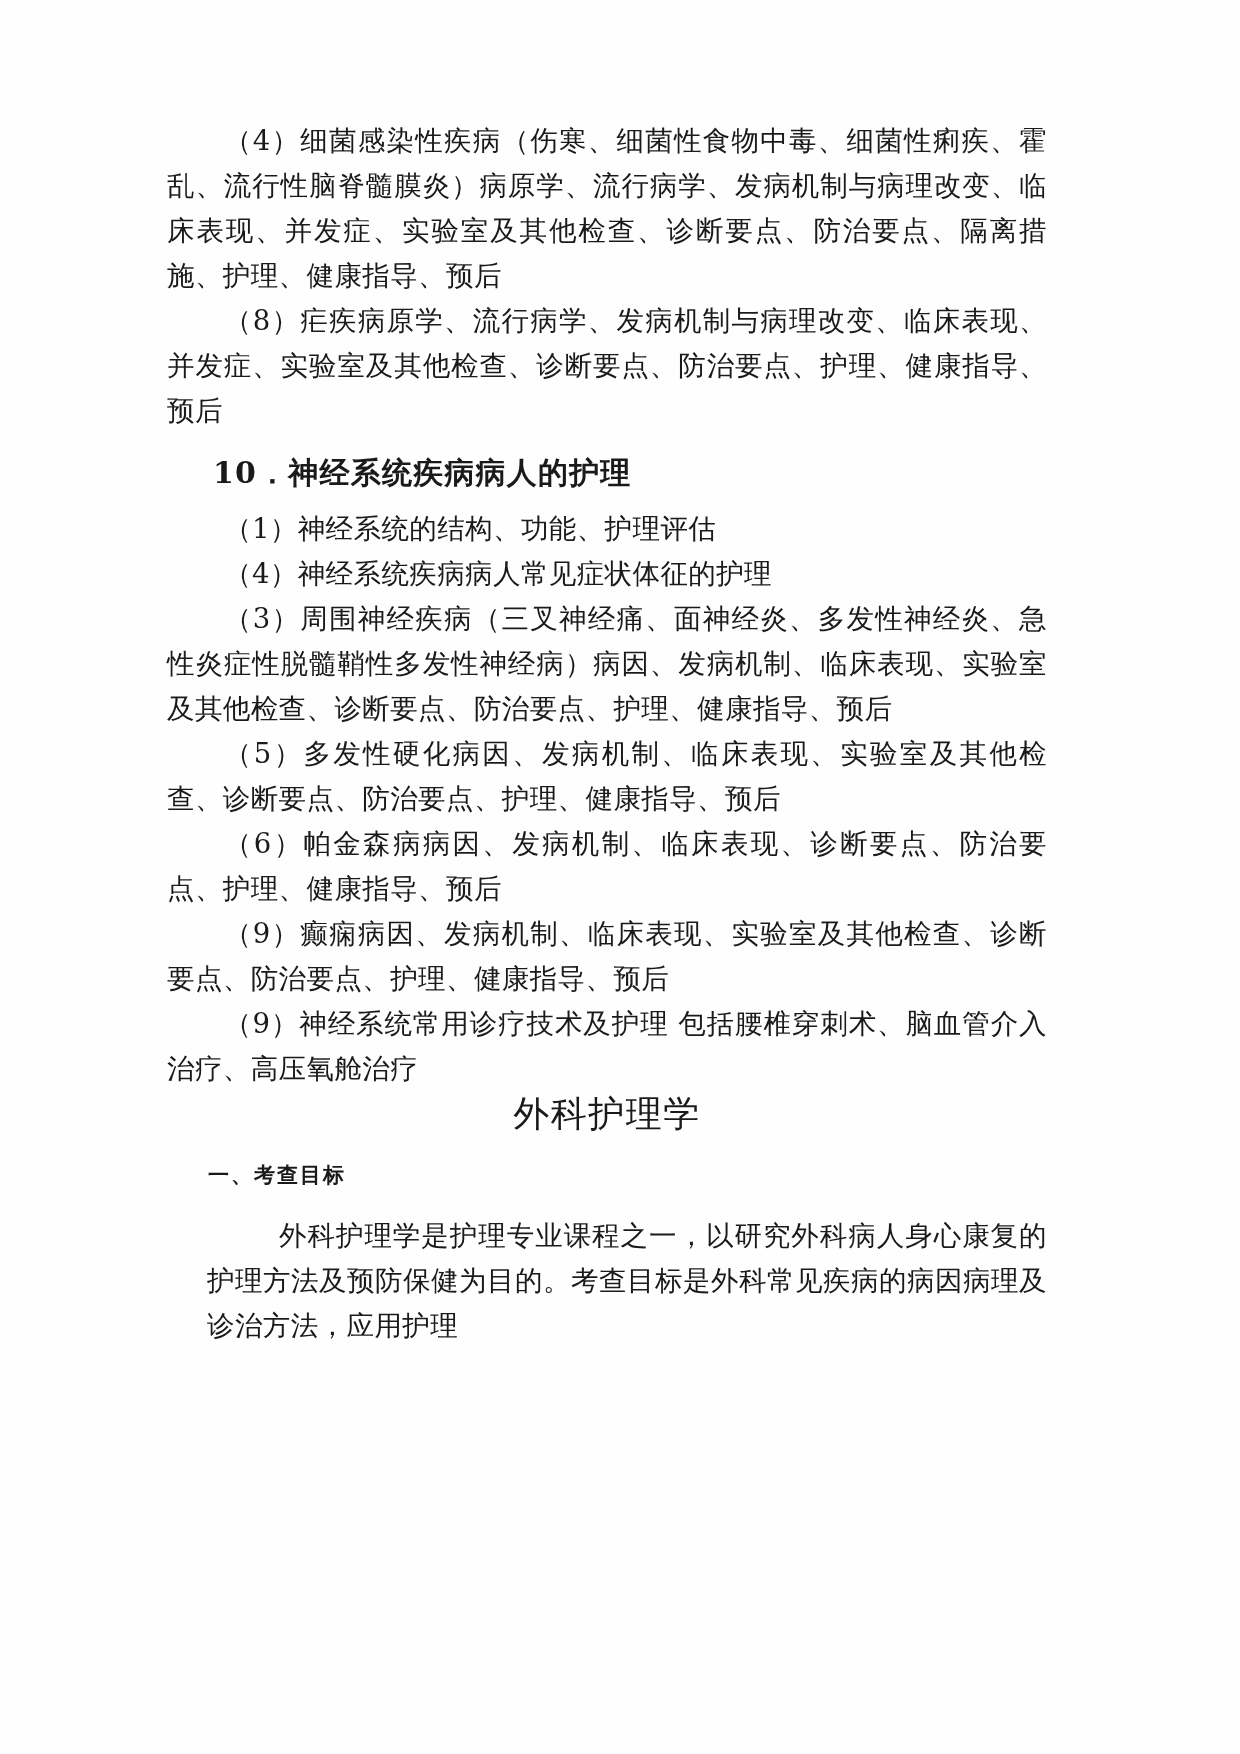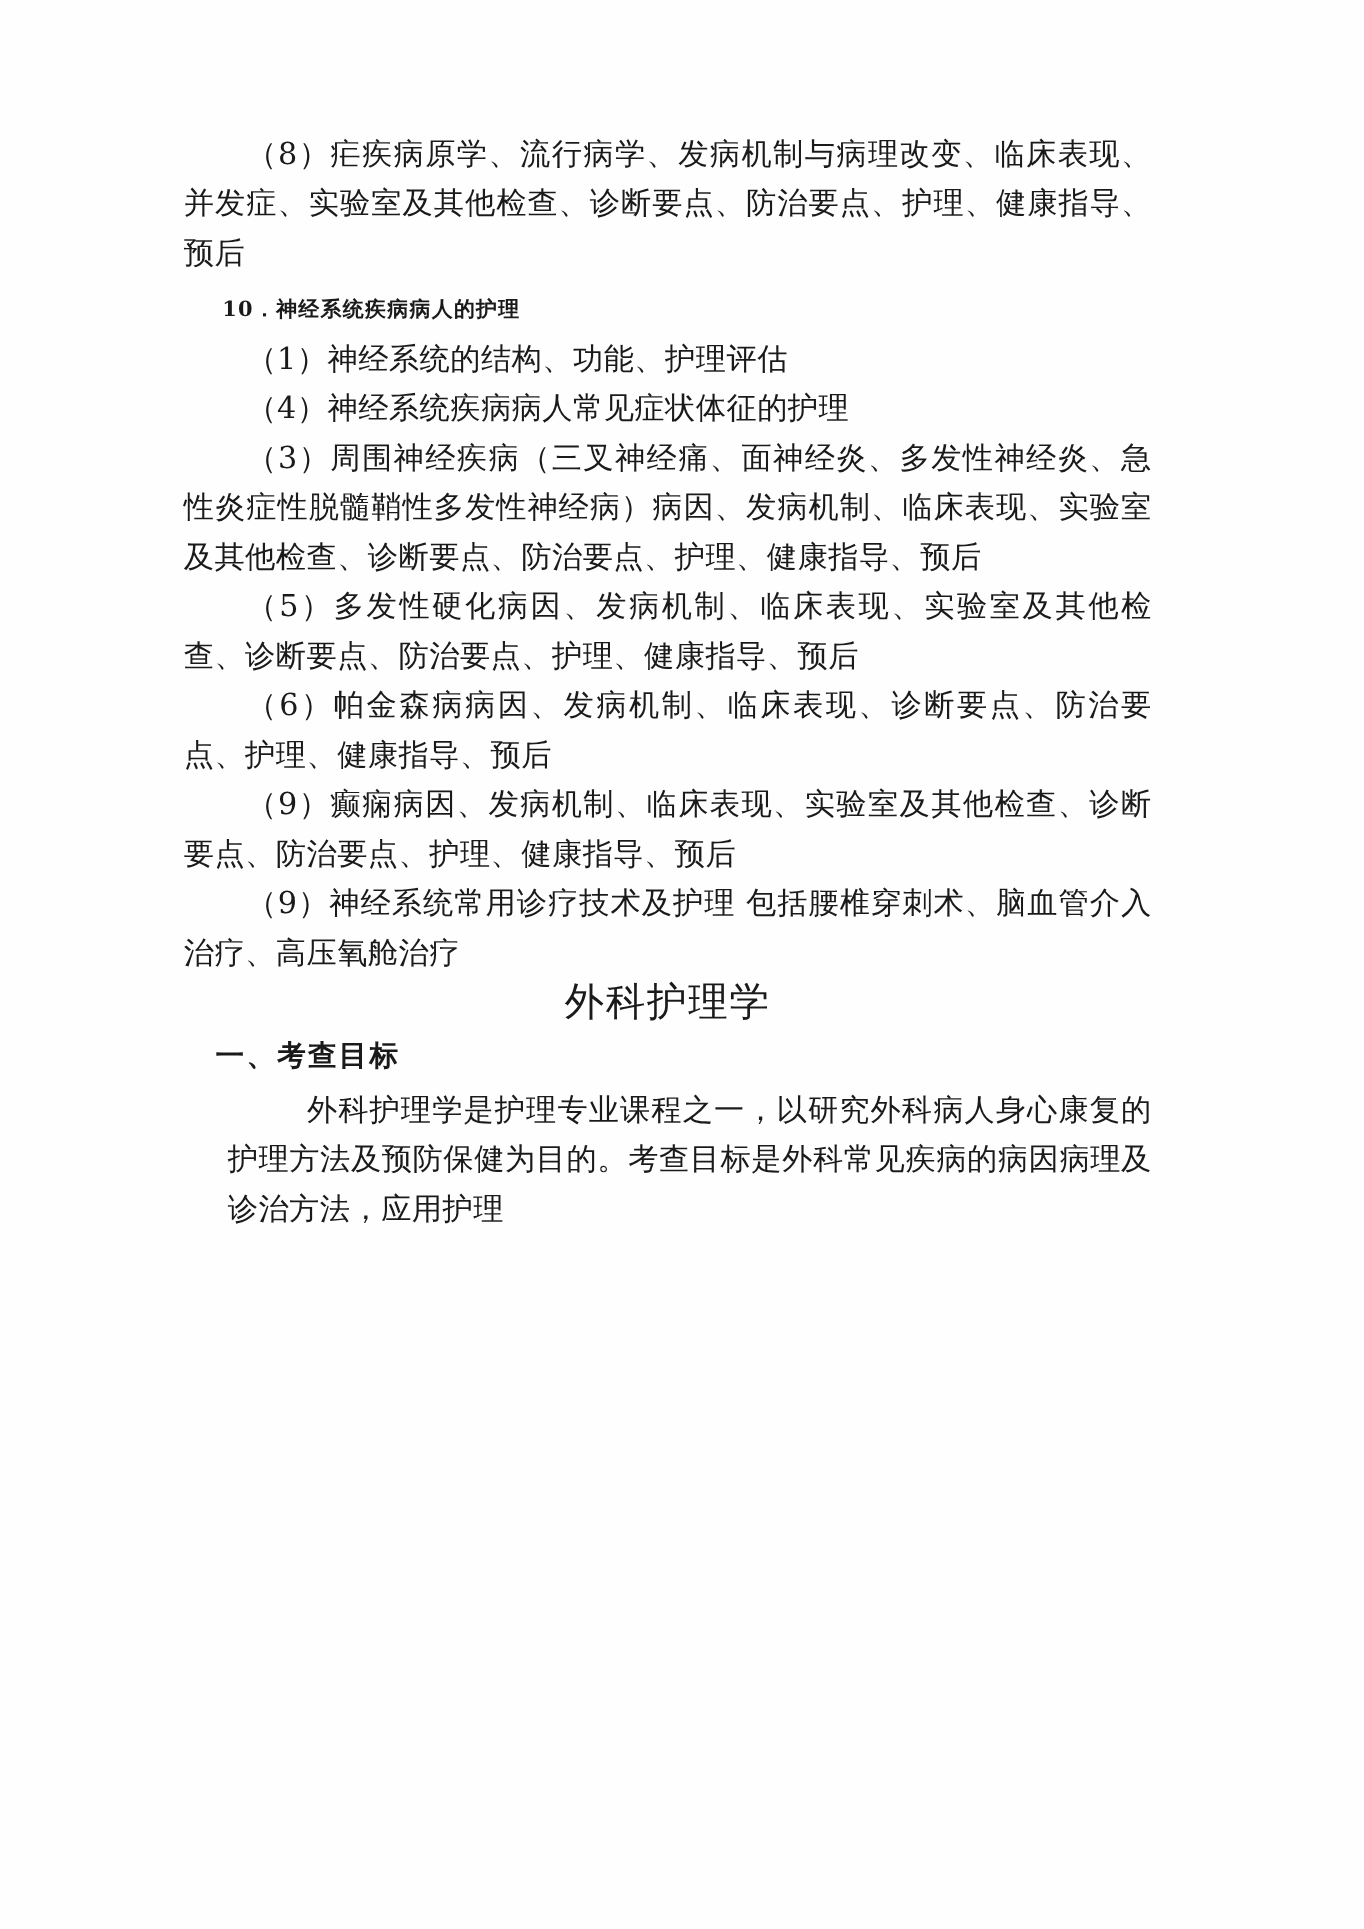--- a/index.html
+++ b/index.html
@@ -40,61 +40,62 @@
     text-justify: inter-character;
     text-indent: 57px;
     margin: 0;
     letter-spacing: 0.4px;
     font-weight: 400;
     white-space: normal;
     word-break: break-all;
   }
 
   .heading-bold {
-    font-size: 19px;
+    font-size: 30px;
     line-height: 45px;
     text-indent: 35px;
-    margin: 0;
+    margin: 11px;
     font-weight: 700;
     letter-spacing: 1.2px;
   }
 
   .chapter-title {
     font-size: 36px;
     line-height: 45px;
     margin: 0;
     text-align: center;
     text-indent: 0;
     letter-spacing: 1.5px;
     font-weight: 400;
   }
 
   .section-heading {
-    font-size: 26px;
+    font-size: 21px;
     line-height: 45px;
-    margin: 4px;
+    margin: 16px;
     text-indent: 25px;
     font-weight: 700;
     letter-spacing: 2px;
   }
 
   .spacer-sm { height: 6px; }
 
   
   .para.deep-indent {
     text-indent: 72px;
     margin-left: 40px;
   }
 </style>
 </head>
 <body>
 
 <div class="page">
   <div class="text-column">
 
+    <p class="para">（4）细菌感染性疾病（伤寒、细菌性食物中毒、细菌性痢疾、霍乱、流行性脑脊髓膜炎）病原学、流行病学、发病机制与病理改变、临床表现、并发症、实验室及其他检查、诊断要点、防治要点、隔离措施、护理、健康指导、预后</p>
 
     <p class="para">（8）疟疾病原学、流行病学、发病机制与病理改变、临床表现、并发症、实验室及其他检查、诊断要点、防治要点、护理、健康指导、预后</p>
 
     <div class="spacer-sm"></div>
 
     <p class="heading-bold">10．神经系统疾病病人的护理</p>
 
     <p class="para">（1）神经系统的结构、功能、护理评估</p>
 
     <p class="para">（4）神经系统疾病病人常见症状体征的护理</p>

